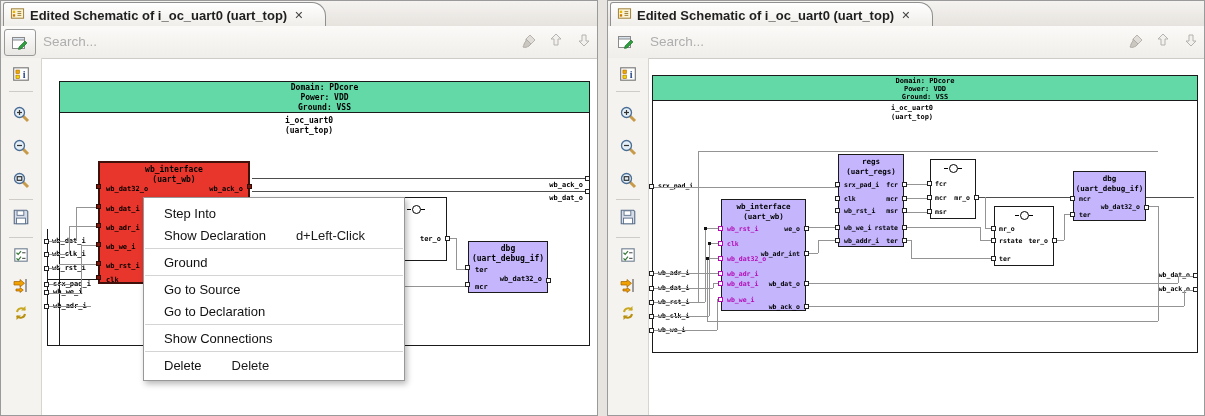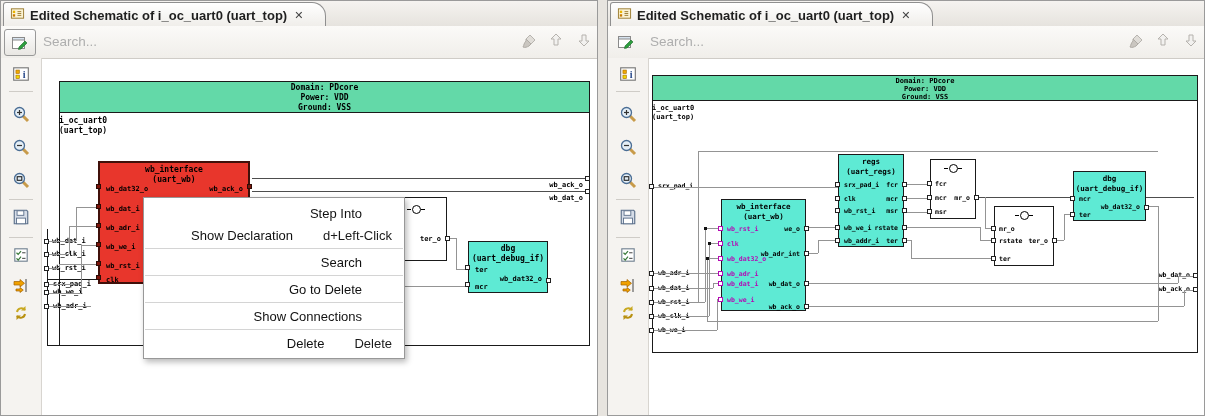--- a/index.html
+++ b/index.html
@@ -26,24 +26,24 @@
            background:#f5f3f0;border-right:1px solid #d8d5d0}
   .sbi{position:absolute;left:11px;width:18px;height:18px;cursor:pointer}
   .sbd{position:absolute;left:8px;width:24px;border-top:1px solid #cfccc7}
   
   .canvas{position:absolute;left:40px;top:57px;right:0;bottom:0;background:#fff;z-index:1}
   .layer{position:absolute;inset:0;z-index:2}
   .mbox{position:absolute;border:1px solid #1a1a1a;background:#fff;box-sizing:border-box}
   .gstrip{position:absolute;background:#63d9a8;border:1px solid #1a1a1a;box-sizing:border-box;
           text-align:center}
   .gstrip div{font-family:"DejaVu Sans Mono",monospace;font-weight:bold;color:#000}
-  .stitle{position:absolute;}
+  .stitle{position:absolute;text-align:center}
   .stitle div{font-family:"DejaVu Sans Mono",monospace;font-weight:bold;color:#000}
   .blk{position:absolute;box-sizing:border-box;border:1px solid #1a1a1a;z-index:3}
-  .blk.yellow{background:#5eead4}
+  .blk.yellow{background:#c4b5fd}
   .blk.red{background:#e8362c;border:2px solid #40100a}
   .blk.white{background:#fff}
   .bt{text-align:center;font-family:"DejaVu Sans Mono",monospace;font-weight:bold;color:#000;
       padding-top:2px;line-height:10px}
   .pl{position:absolute;font-family:"DejaVu Sans Mono",monospace;font-weight:bold;color:#000;
       white-space:nowrap;line-height:8px}
   .pl.l{left:6px}
   .pl.r{right:5px;text-align:right}
   .pl.mg{color:#b40ab4}
   .f8{font-size:8px}.f75{font-size:7.5px}.f7{font-size:7px}.f65{font-size:6.5px}
@@ -56,21 +56,21 @@
   .w.dk{background:#4d4d4d}
   .sl{position:absolute;background:#1a1a1a;z-index:2}
   .sl.h{height:1px}.sl.v{width:1px}
   .jdot{position:absolute;width:3px;height:3px;background:#111;z-index:3}
   .gcirc{position:absolute;width:9px;height:9px;border:1.4px solid #000;border-radius:50%;
          box-sizing:border-box}
   .gstub{position:absolute;background:#000;height:1.4px;width:4px}
   
   .ctxmenu{position:absolute;z-index:20;background:#fff;border:1px solid #989898;
            box-shadow:2px 3px 6px rgba(0,0,0,.28);padding:4px 0;box-sizing:border-box}
-  .mi{height:22px;display:flex;align-items:center;justify-content:flex-end;
+  .mi{height:22px;display:flex;align-items:center;justify-content:flex-start;
       padding:0 12px 0 20px;font-size:13px;color:#111;cursor:pointer;white-space:nowrap}
   .mi .sc{margin-left:30px;color:#1a1a1a}
   .mi.hl{background:linear-gradient(#bcbcbc,#989898);color:#fff}
   .mi.hl .sc{color:#e9e9e9}
   .msep{border-top:1px solid #d4d4d4;margin:2px 1px}
 </style>
 </head>
 <body>
 
 <div class="panel" style="left:0">
@@ -260,26 +260,30 @@
     <div class="mi">
         <span>Step Into</span>
         <span class="sc"></span>
       </div>
     <div class="mi">
         <span>Show Declaration</span>
         <span class="sc">d+Left-Click</span>
       </div>
     <div class="msep"></div>
     <div class="mi">
-        <span>Search</span>
+        <span>Ground</span>
         <span class="sc"></span>
       </div>
     <div class="msep"></div>
     <div class="mi">
-        <span>Go to Delete</span>
+        <span>Go to Source</span>
+        <span class="sc"></span>
+      </div>
+    <div class="mi">
+        <span>Go to Declaration</span>
         <span class="sc"></span>
       </div>
     <div class="msep"></div>
     <div class="mi">
         <span>Show Connections</span>
         <span class="sc"></span>
       </div>
     <div class="msep"></div>
     <div class="mi">
         <span>Delete</span>

